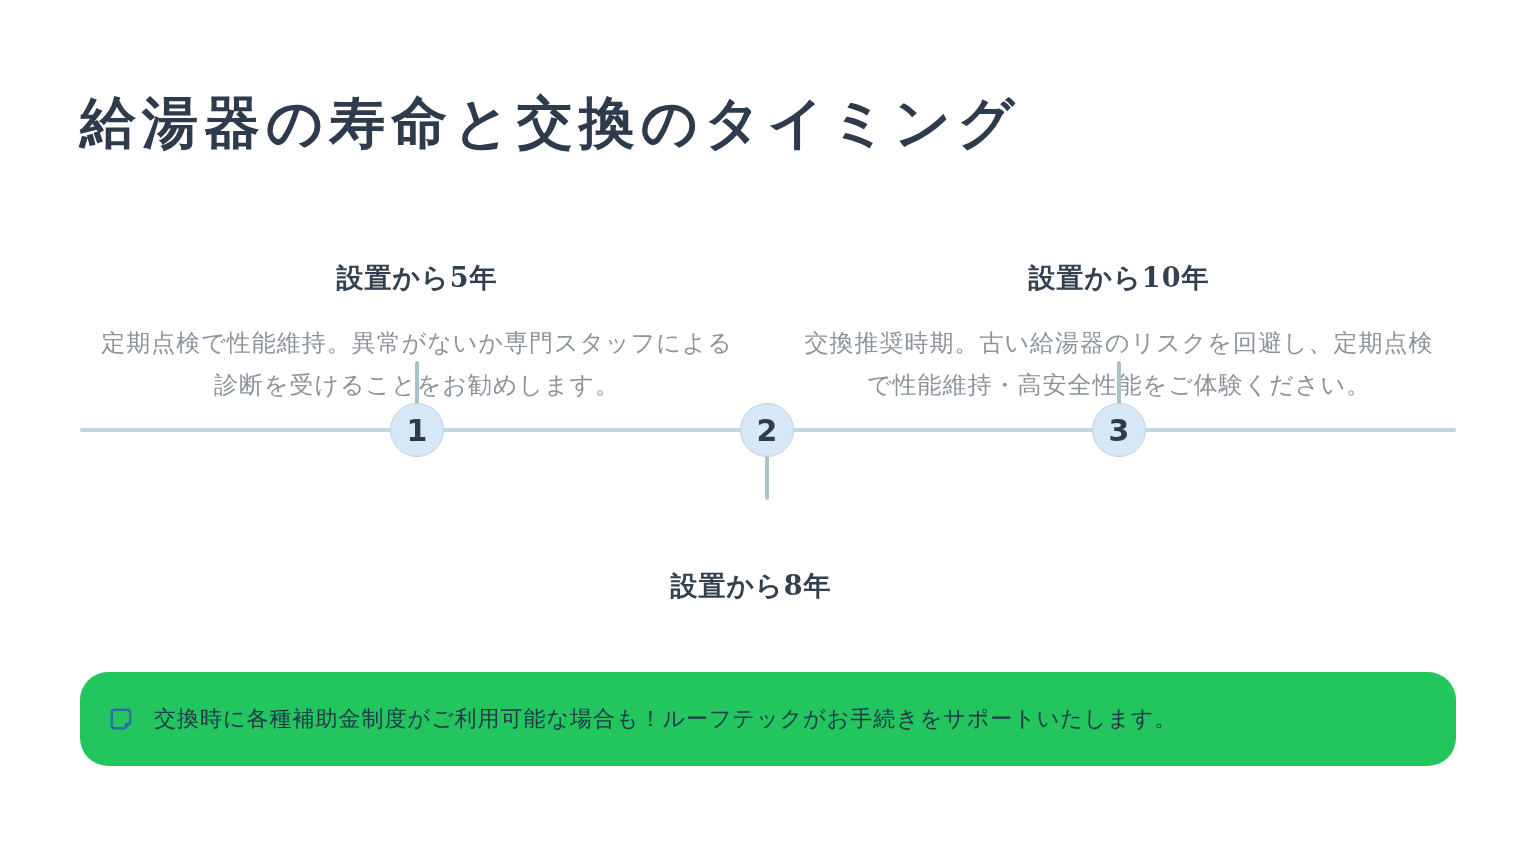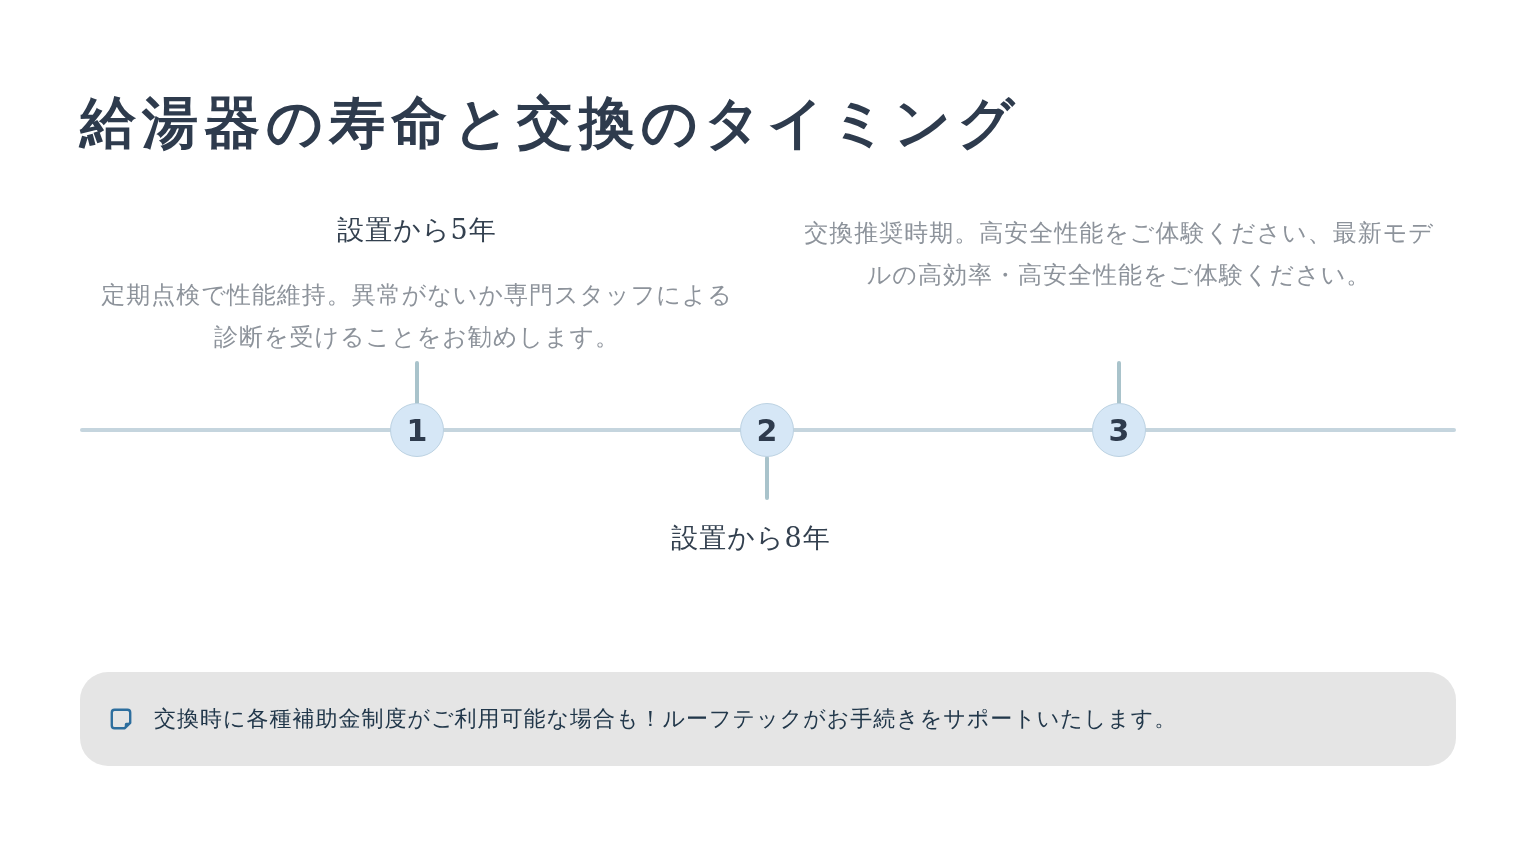--- a/index.html
+++ b/index.html
@@ -60,40 +60,41 @@
   .c2 { left: 740px; }
   .c3 { left: 1092px; }
   
   .item-text {
     position: absolute;
     width: 644px;
     text-align: center;
   }
   .item-text h3 {
     font-size: 27px;
-    font-weight: 400;
+    font-weight: 700;
     color: #33404f;
     margin-bottom: 26px;
     letter-spacing: 1px;
+    margin-top: 48px;
   }
   .item-text p {
     font-size: 24px;
     line-height: 1.75;
     color: #8d939b;
     letter-spacing: 1px;
   }
   .item1 { left: 95px;  top: 212px; }
   .item2 { left: 429px; top: 520px; }
   .item3 { left: 797px; top: 212px; }
   
   .banner {
     position: absolute;
     left: 80px; top: 672px;
     width: 1376px; height: 94px;
-    background: #e5e5e5;
+    background: #22c55e;
     border-radius: 28px;
     display: flex;
     align-items: center;
     padding-left: 28px;
     z-index: 1;
   }
   .banner .icon {
     width: 26px; height: 26px;
     margin-right: 20px;
     display: inline-flex;
@@ -131,21 +132,22 @@
   <div class="item-text item1">
     <h3>設置から5年</h3>
     <p>定期点検で性能維持。異常がないか専門スタッフによる診断を受けることをお勧めします。</p>
   </div>
 
   <div class="item-text item2">
     <h3>設置から8年</h3>
   </div>
 
   <div class="item-text item3">
-    <p>交換推奨時期。高安全性能をご体験ください、最新モデルの高効率・高安全性能をご体験ください。</p>
+    <h3>設置から10年</h3>
+    <p>交換推奨時期。古い給湯器のリスクを回避し、定期点検で性能維持・高安全性能をご体験ください。</p>
   </div>
 
   <div class="banner">
     <span class="icon">
       <svg width="26" height="26" viewBox="0 0 24 24" aria-hidden="true">
         <path d="M3.5 6 a2.5 2.5 0 0 1 2.5 -2.5 h12 a2.5 2.5 0 0 1 2.5 2.5 v9.5 l-5 5 h-9.5 a2.5 2.5 0 0 1 -2.5 -2.5 z" fill="none" stroke="#2d6e9e" stroke-width="2.2" stroke-linejoin="round"></path>
         <path d="M20.5 15.5 l-5 5 v-3.6 a1.4 1.4 0 0 1 1.4 -1.4 z" fill="#2d6e9e"></path>
       </svg>
     </span>
     <span class="banner-text">交換時に各種補助金制度がご利用可能な場合も！ルーフテックがお手続きをサポートいたします。</span>

